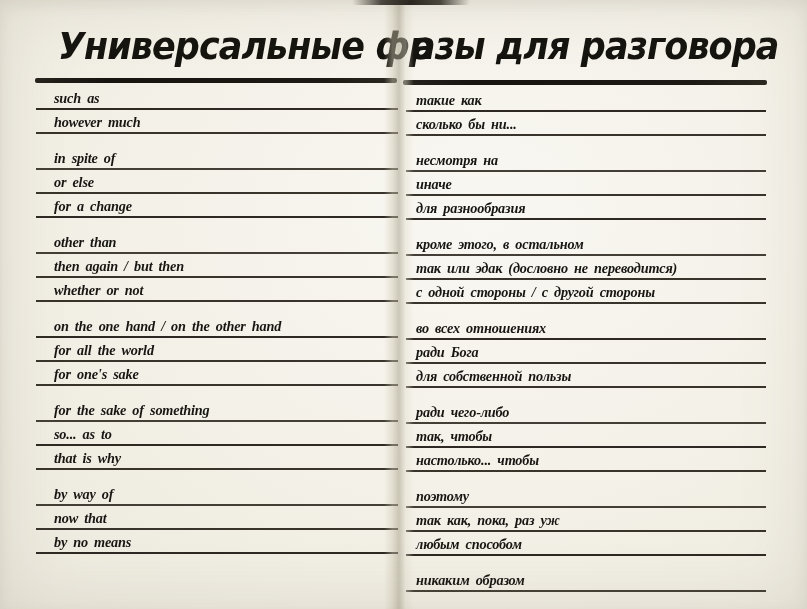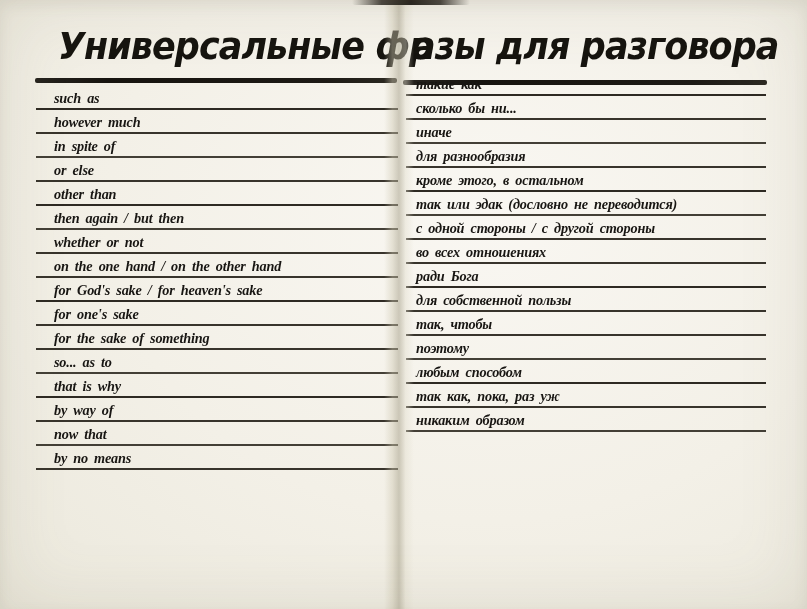--- a/index.html
+++ b/index.html
@@ -49,29 +49,29 @@
     height: 5px;
     background: linear-gradient(90deg, #26231e, #17140f 20%, #1d1a15 80%, #2c2922);
     border-radius: 2px;
   }
   .rule-left  { left: 35px;  width: 362px; top: 78px; }
   .rule-right { left: 403px; width: 364px; top: 80px; }
 
   
   .col { position: absolute; font-family: Liberation Serif, serif; }
   .col-left  { left: 36px;  top: 86px; width: 362px; }
-  .col-right { left: 406px; top: 72px; width: 360px; }
+  .col-right { left: 406px; top: 88px; width: 360px; }
 
   .row {
     position: relative;
     height: 24px;
     box-sizing: border-box;
     border-bottom: 2px solid #38342c;
   }
-  .row:nth-child(3n)   { border-bottom-color: #433f36; }
+  .row:nth-child(3n)   { border-bottom-color: #433f36; margin-top: 12px; }
   .row:nth-child(4n+1) { border-bottom-color: #2e2a23; }
 
   .row-text {
     position: absolute;
     bottom: 1px;
     left: 18px;
     font-size: 15.5px;
     font-weight: bold;
     font-style: italic;
     letter-spacing: -0.2px;
@@ -133,33 +133,36 @@
       <div class="row">
     <span class="row-text">however much</span>
   </div>
       <div class="row">
     <span class="row-text">in spite of</span>
   </div>
       <div class="row">
     <span class="row-text">or else</span>
   </div>
       <div class="row">
+    <span class="row-text">for a change</span>
+  </div>
+      <div class="row">
     <span class="row-text">other than</span>
   </div>
       <div class="row">
     <span class="row-text">then again / but then</span>
   </div>
       <div class="row">
     <span class="row-text">whether or not</span>
   </div>
       <div class="row">
     <span class="row-text">on the one hand / on the other hand</span>
   </div>
       <div class="row">
-    <span class="row-text">for God's sake / for heaven's sake</span>
+    <span class="row-text">for all the world</span>
   </div>
       <div class="row">
     <span class="row-text">for one's sake</span>
   </div>
       <div class="row">
     <span class="row-text">for the sake of something</span>
   </div>
       <div class="row">
     <span class="row-text">so... as to</span>
   </div>
@@ -178,20 +181,23 @@
     </div>
 
   <div class="col col-right">
       <div class="row">
     <span class="row-text">такие как</span>
   </div>
       <div class="row">
     <span class="row-text">сколько бы ни...</span>
   </div>
       <div class="row">
+    <span class="row-text">несмотря на</span>
+  </div>
+      <div class="row">
     <span class="row-text">иначе</span>
   </div>
       <div class="row">
     <span class="row-text">для разнообразия</span>
   </div>
       <div class="row">
     <span class="row-text">кроме этого, в остальном</span>
   </div>
       <div class="row">
     <span class="row-text">так или эдак (дословно не переводится)</span>
@@ -202,30 +208,36 @@
       <div class="row">
     <span class="row-text">во всех отношениях</span>
   </div>
       <div class="row">
     <span class="row-text">ради Бога</span>
   </div>
       <div class="row">
     <span class="row-text">для собственной пользы</span>
   </div>
       <div class="row">
+    <span class="row-text">ради чего-либо</span>
+  </div>
+      <div class="row">
     <span class="row-text">так, чтобы</span>
   </div>
       <div class="row">
+    <span class="row-text">настолько... чтобы</span>
+  </div>
+      <div class="row">
     <span class="row-text">поэтому</span>
   </div>
       <div class="row">
+    <span class="row-text">так как, пока, раз уж</span>
+  </div>
+      <div class="row">
     <span class="row-text">любым способом</span>
-  </div>
-      <div class="row">
-    <span class="row-text">так как, пока, раз уж</span>
   </div>
       <div class="row">
     <span class="row-text">никаким образом</span>
   </div>
     </div>
 
   <div class="crease"></div>
   <div class="spine-top"></div>
 </div>
 

